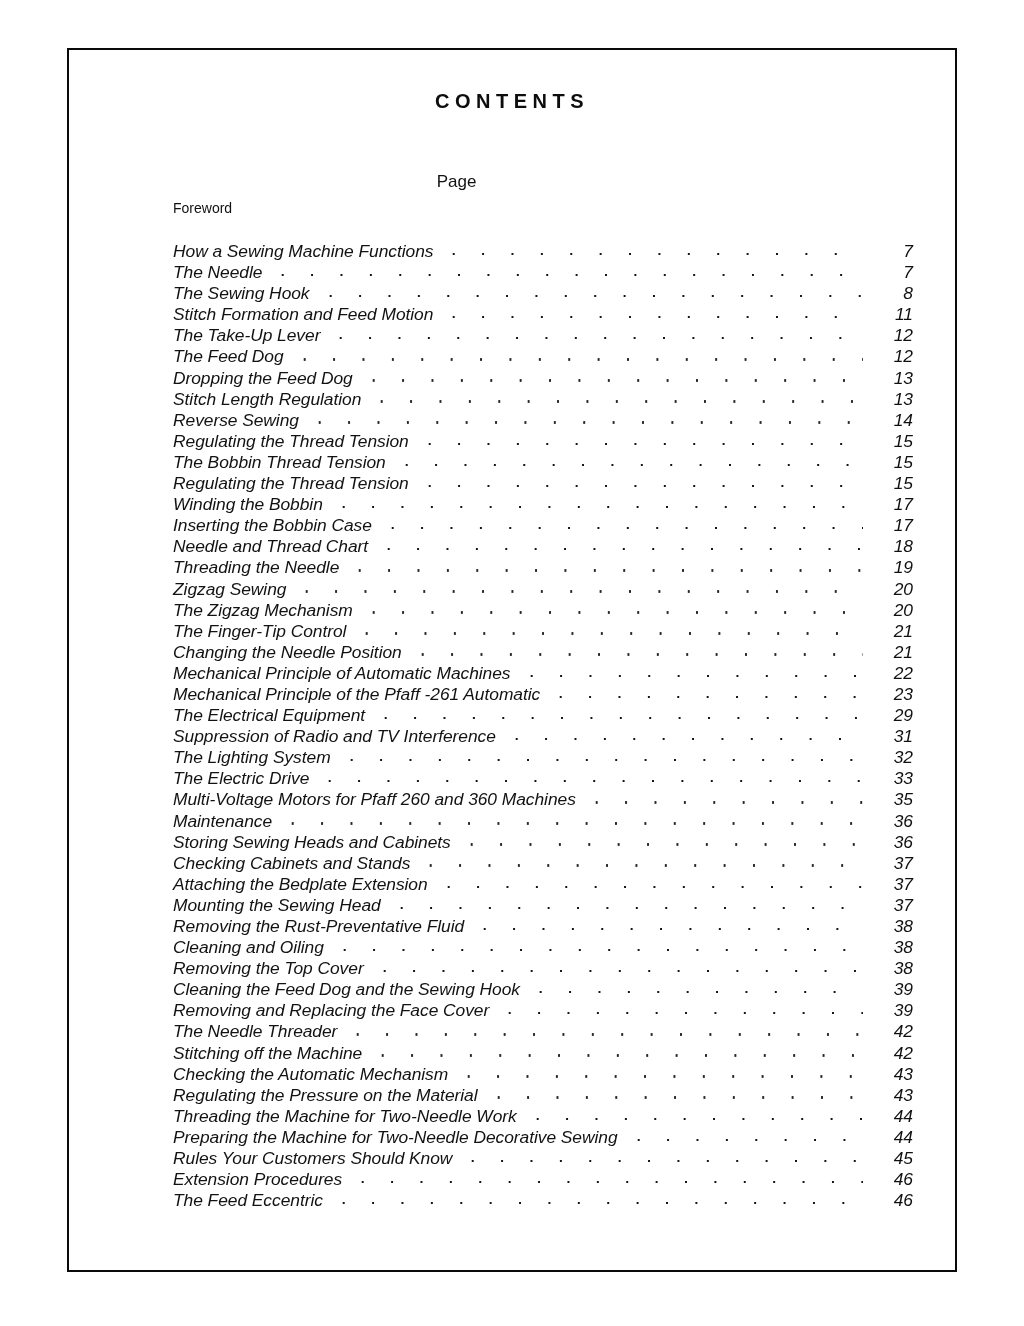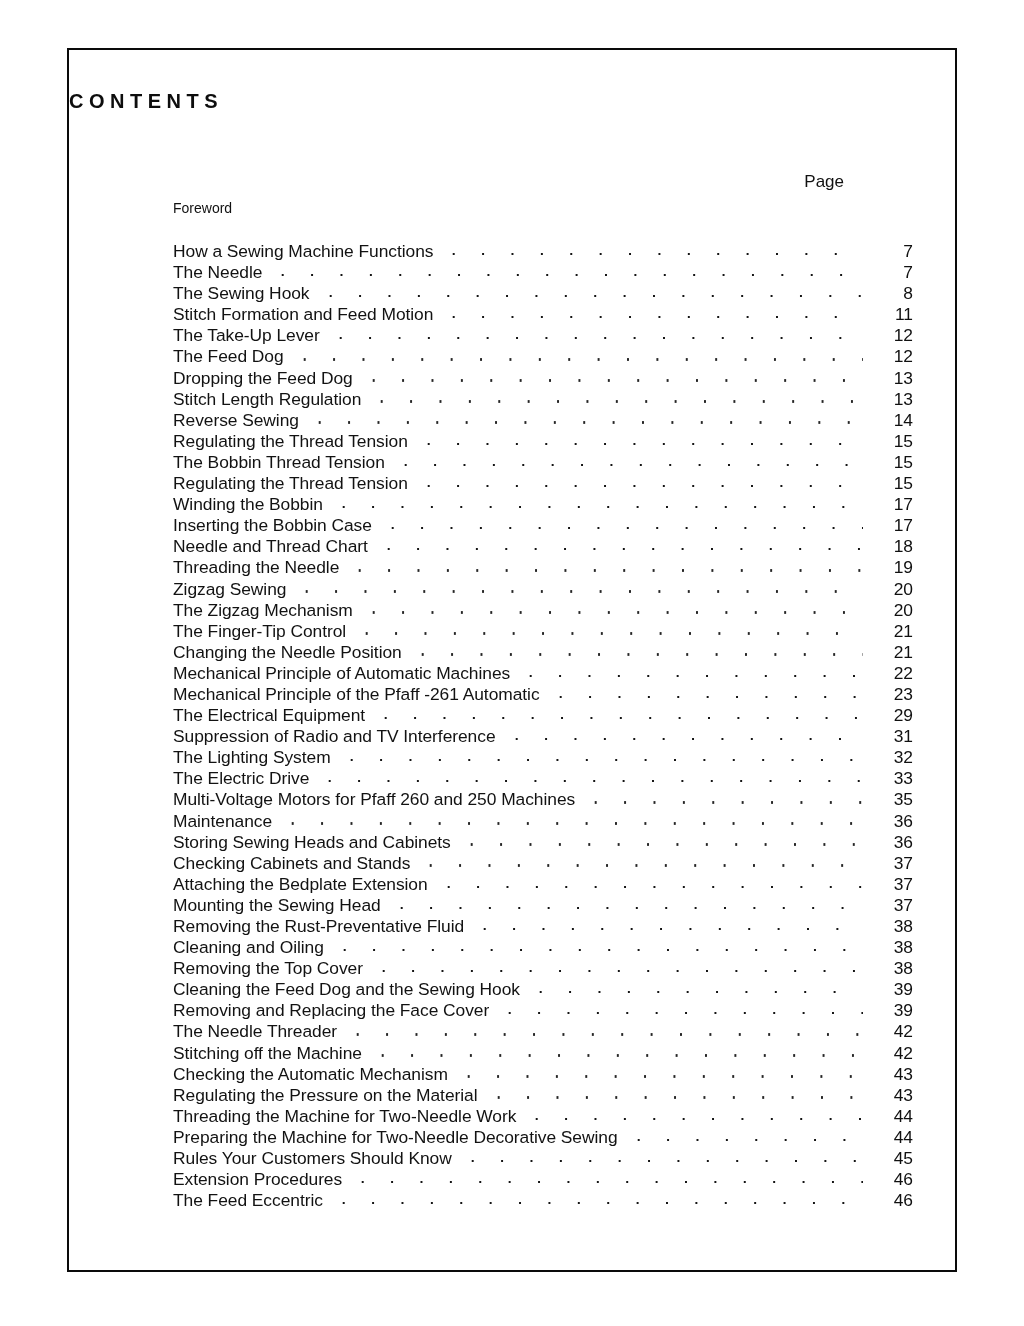--- a/index.html
+++ b/index.html
@@ -27,34 +27,34 @@
     background: #ffffff;
     box-sizing: border-box;
   }
 
   
   #contents-title {
     position: absolute;
     left: 0;
     right: 0;
     top: 40px;
-    text-align: left;
+    text-align: center;
     font-size: 20px;
     font-weight: bold;
     letter-spacing: 5.5px;
     color: #0d0d0d;
   }
 
   
   #page-column-label {
     position: absolute;
     top: 122px;
     left: 0;
     width: 775px;
-    text-align: right;
+    text-align: center;
     font-size: 17px;
     color: #111111;
   }
 
   
   #foreword-row {
     position: absolute;
     top: 150px;
     left: 104px;
     font-size: 14px;
@@ -68,20 +68,21 @@
     left: 104px;
     width: 740px;
   }
 
   .toc-row {
     display: flex;
     align-items: flex-end;
     height: 21.1px;
     line-height: 21.1px;
     white-space: nowrap;
+    font-style: italic;
   }
 
   .toc-title {
     font-size: 17.4px;
     letter-spacing: -0.05px;
     color: #121212;
     flex: 0 0 auto;
     padding-right: 6px;
   }
 
@@ -251,21 +252,21 @@
         <span class="toc-title">The Lighting System</span>
         <span class="toc-leader"></span>
         <span class="toc-page">32</span>
       </div>
       <div class="toc-row">
         <span class="toc-title">The Electric Drive</span>
         <span class="toc-leader"></span>
         <span class="toc-page">33</span>
       </div>
       <div class="toc-row">
-        <span class="toc-title">Multi-Voltage Motors for Pfaff 260 and 250 Machines</span>
+        <span class="toc-title">Multi-Voltage Motors for Pfaff 260 and 360 Machines</span>
         <span class="toc-leader"></span>
         <span class="toc-page">35</span>
       </div>
       <div class="toc-row">
         <span class="toc-title">Maintenance</span>
         <span class="toc-leader"></span>
         <span class="toc-page">36</span>
       </div>
       <div class="toc-row">
         <span class="toc-title">Storing Sewing Heads and Cabinets</span>

